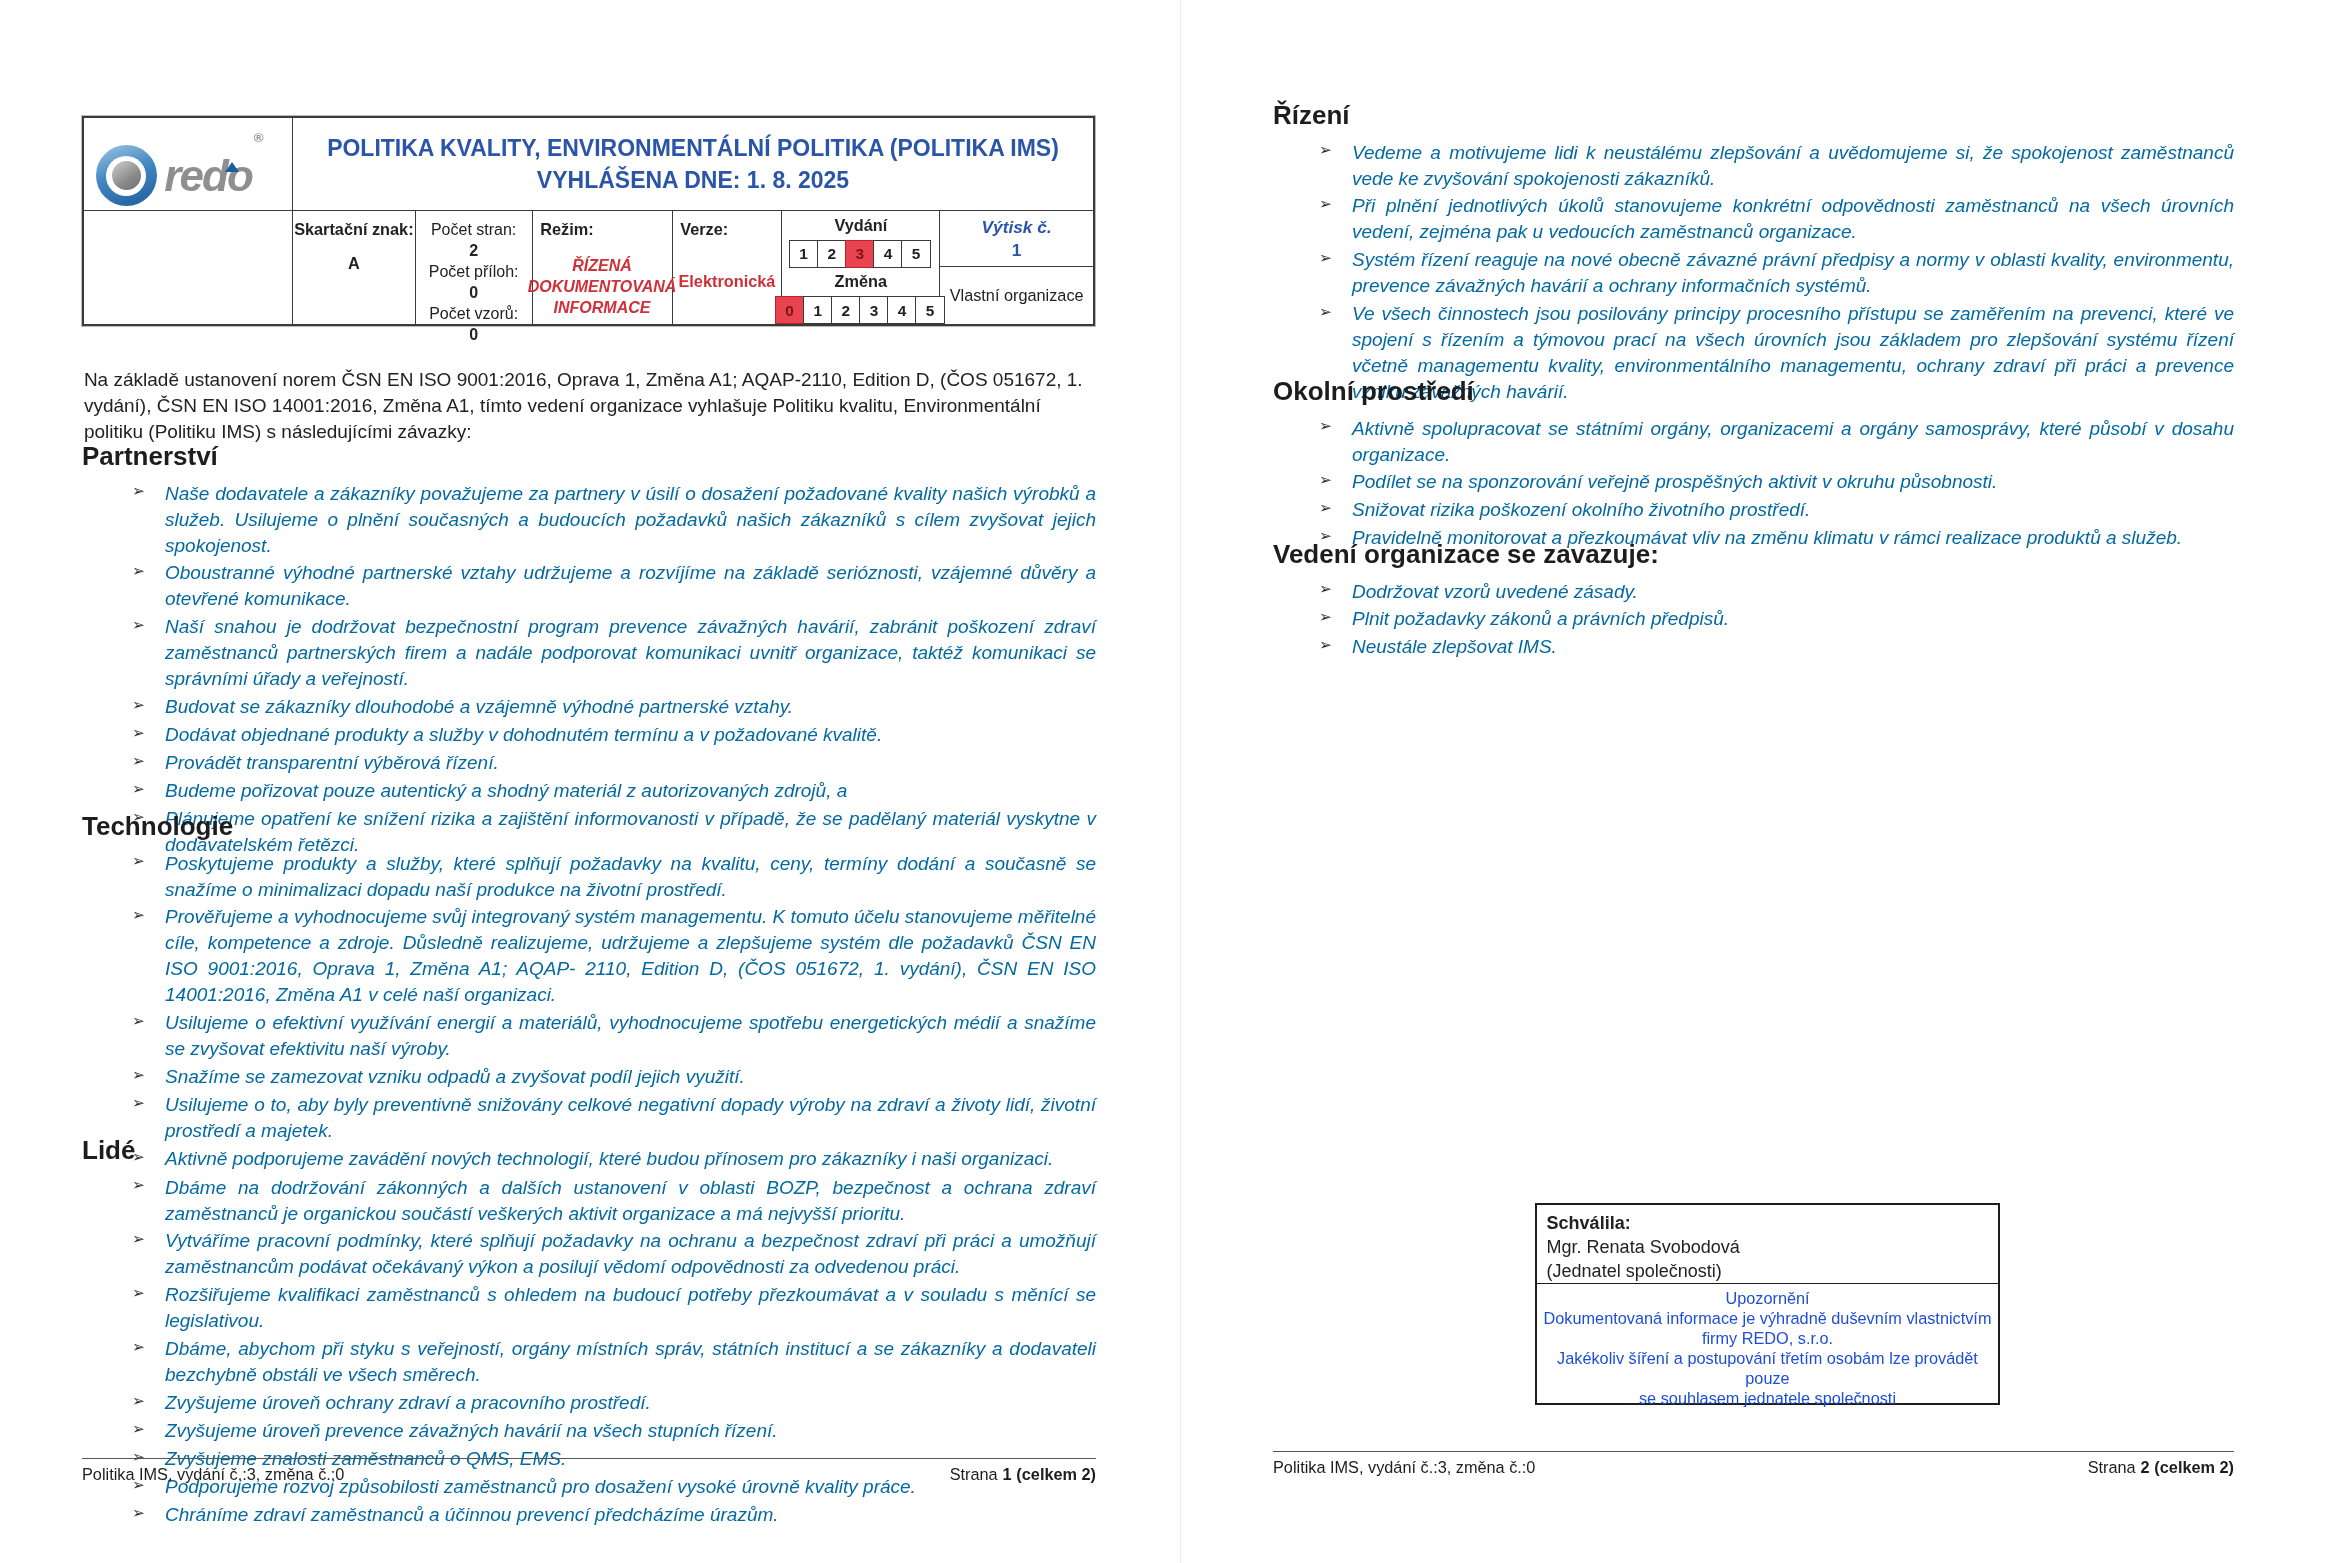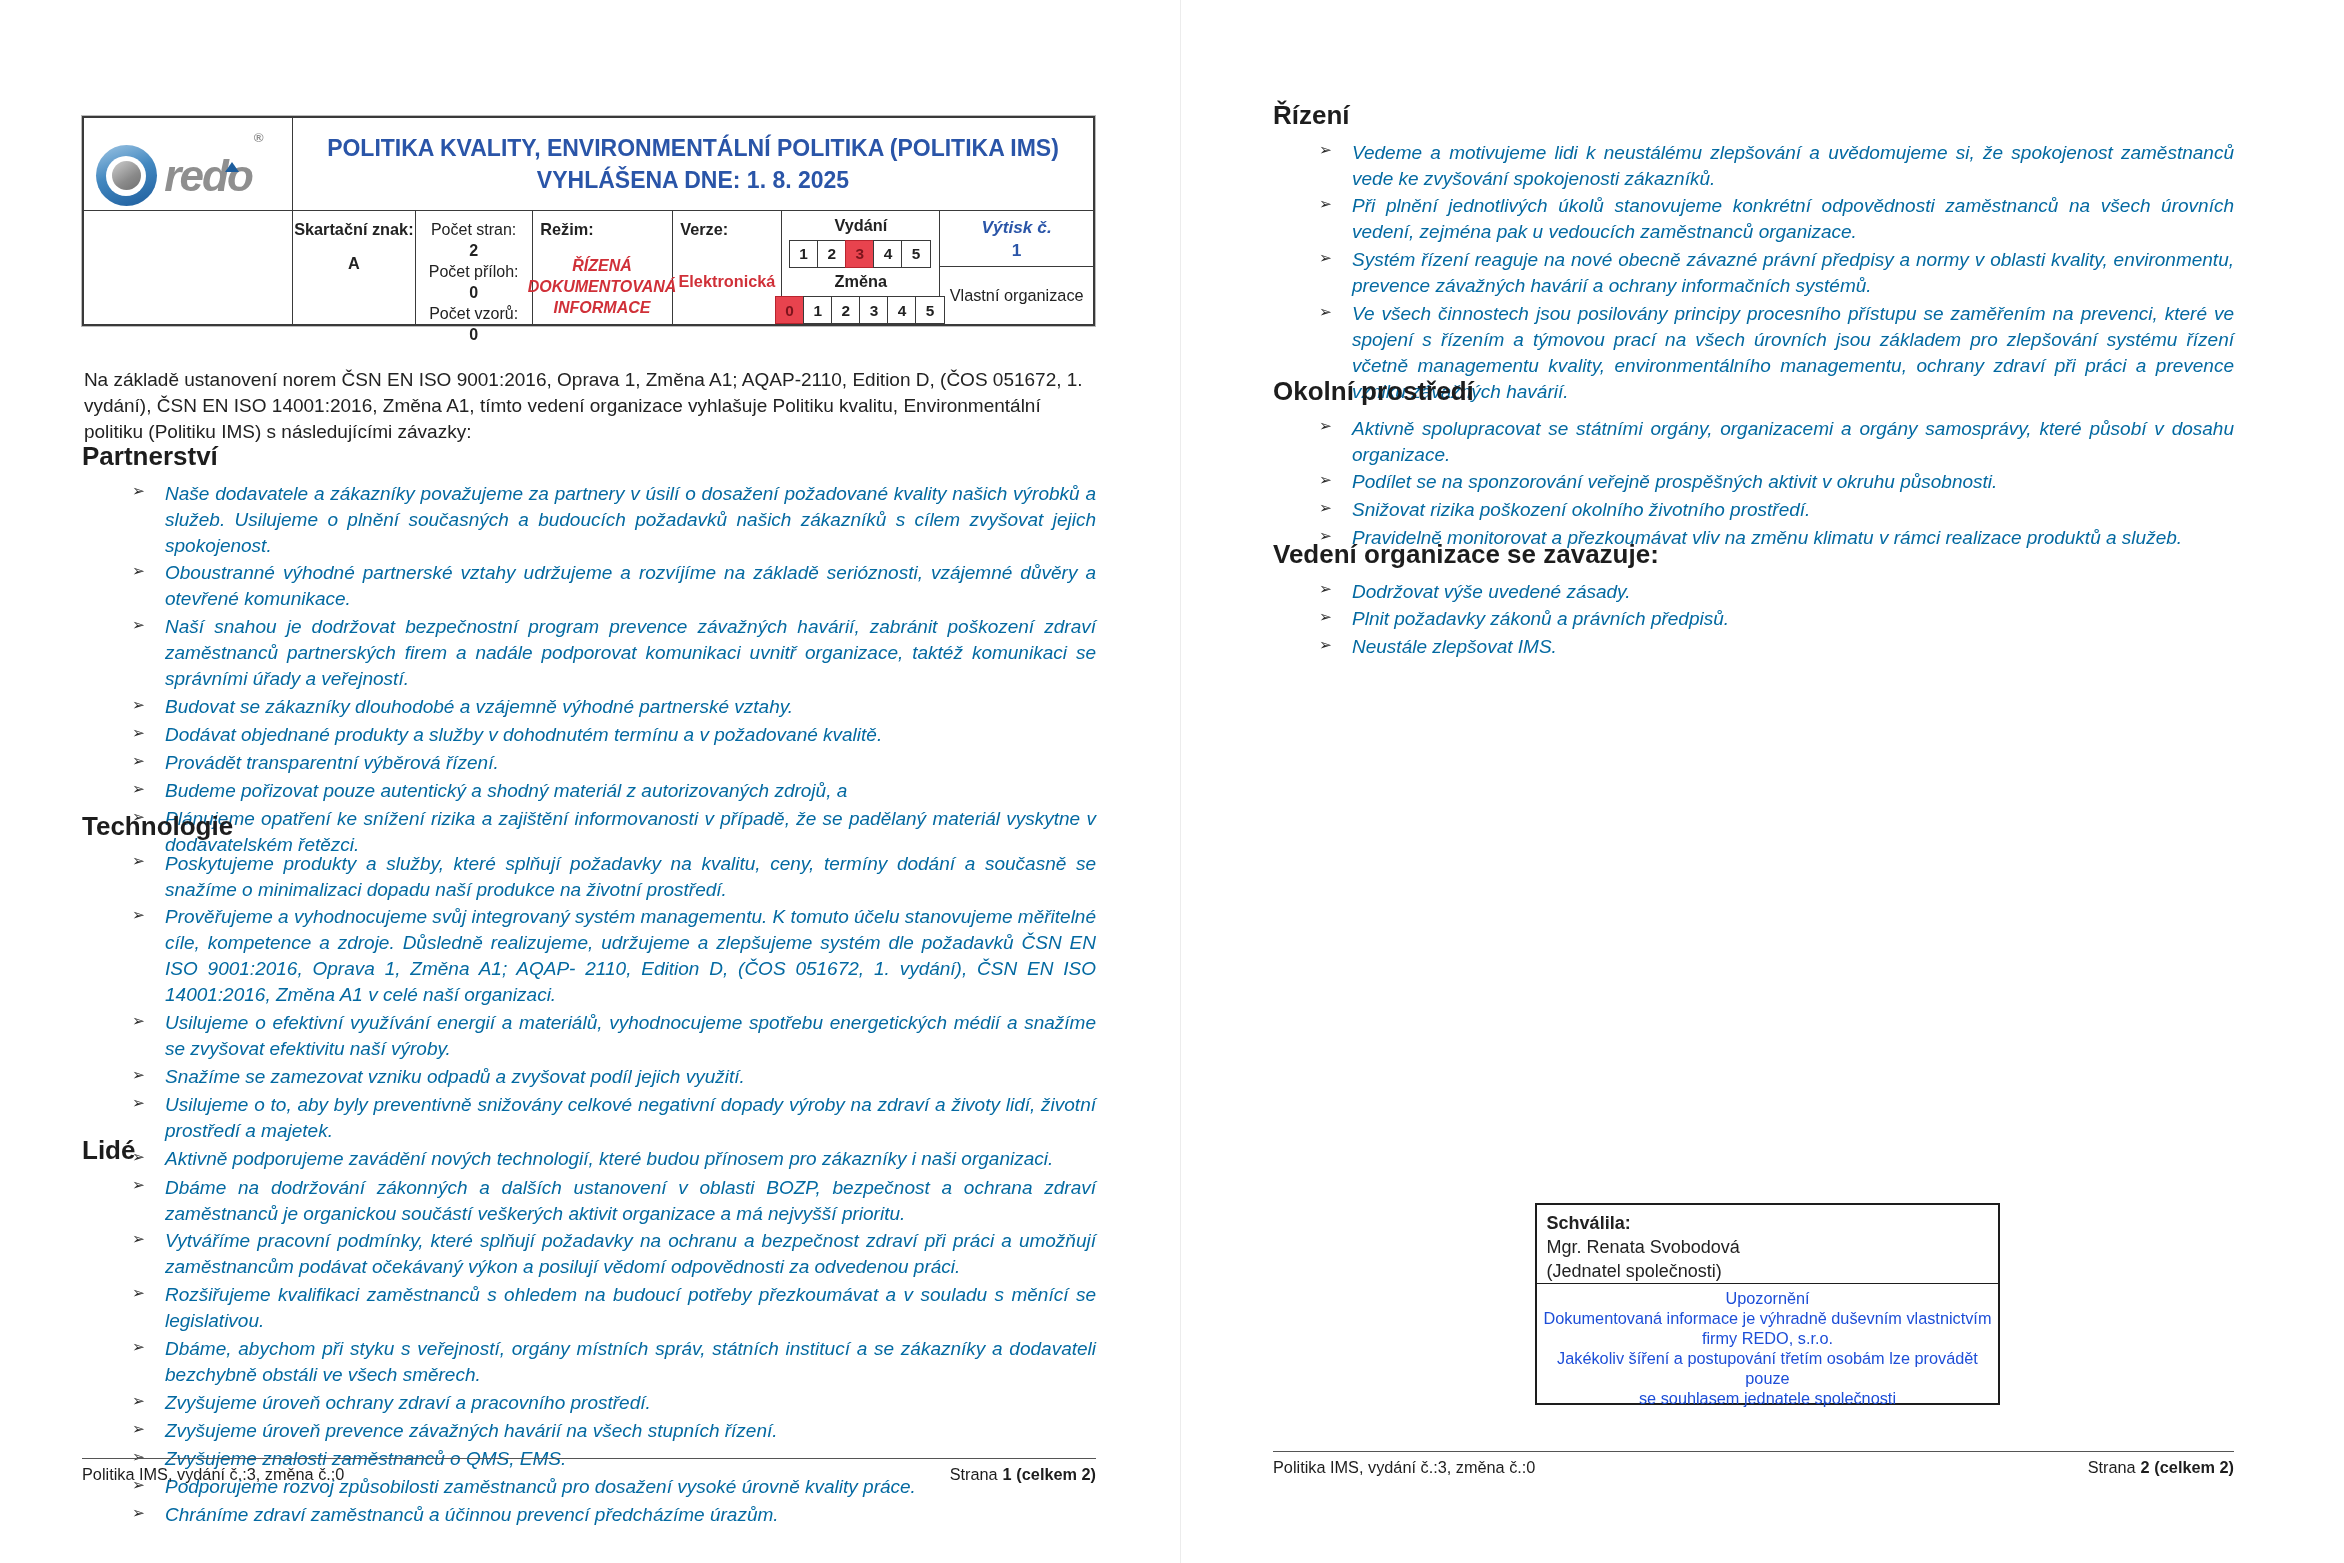--- a/index.html
+++ b/index.html
@@ -319,21 +319,21 @@
             <span class="t">Pravidelně monitorovat a přezkoumávat vliv na změnu klimatu v rámci realizace produktů a služeb.</span>
           </div>
         </div>
     </section>
 
     <section class="sec" style="top:540px;">
       <h2>Vedení organizace se zavazuje:</h2>
       <div>
           <div class="li">
             <span class="b">➢</span>
-            <span class="t">Dodržovat výše uvedené zásady.</span>
+            <span class="t">Dodržovat vzorů uvedené zásady.</span>
           </div>
           <div class="li">
             <span class="b">➢</span>
             <span class="t">Plnit požadavky zákonů a právních předpisů.</span>
           </div>
           <div class="li">
             <span class="b">➢</span>
             <span class="t">Neustále zlepšovat IMS.</span>
           </div>
         </div>

